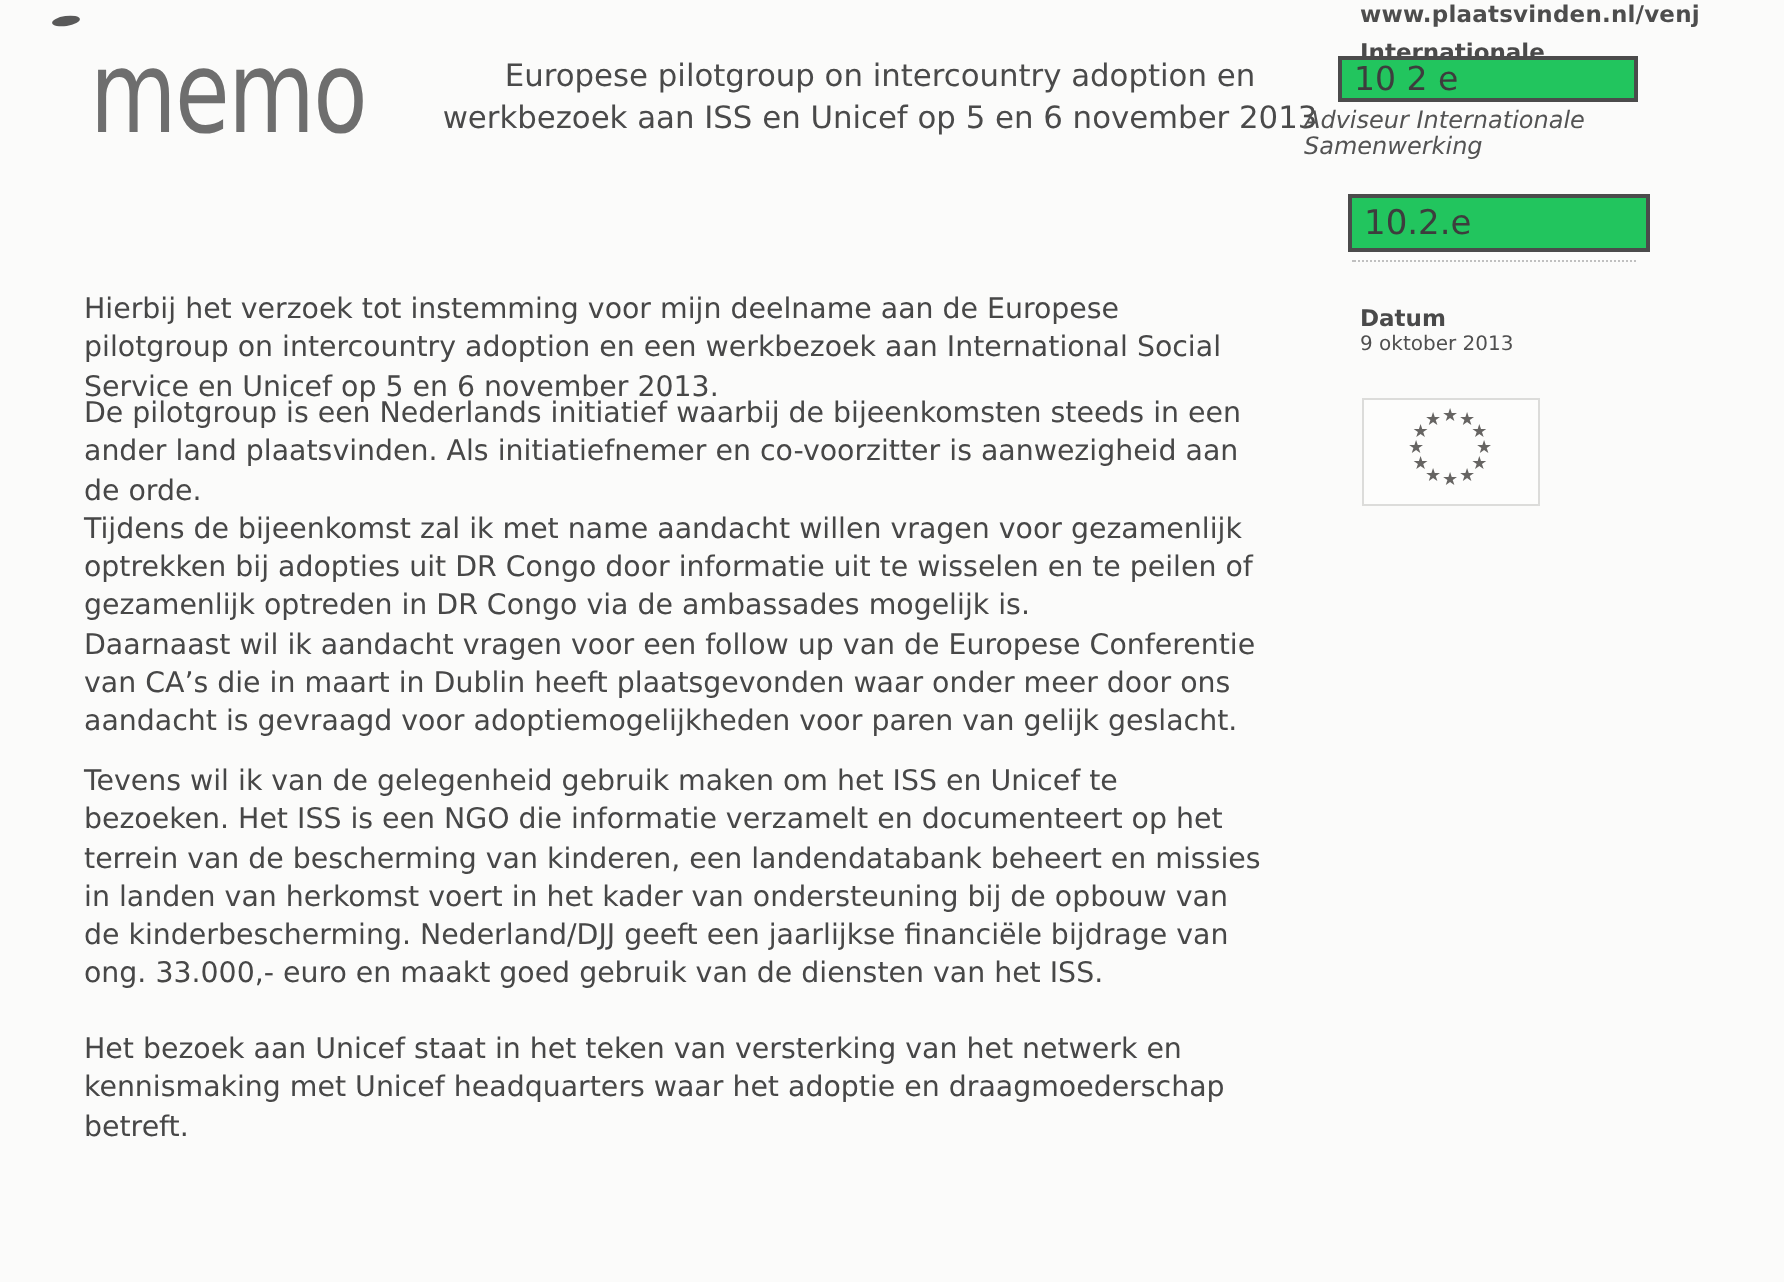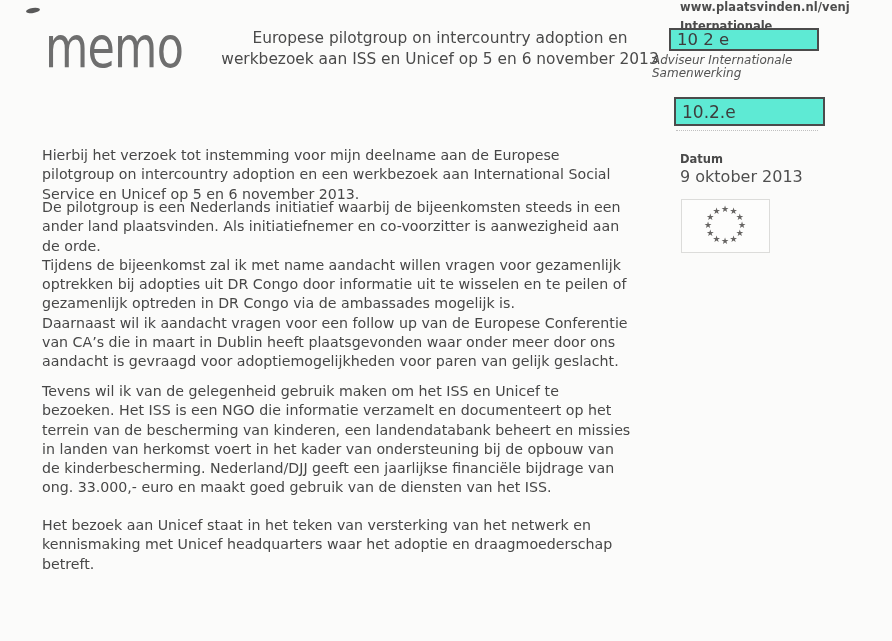--- a/index.html
+++ b/index.html
@@ -51,33 +51,33 @@
     letter-spacing: 0.1px;
   }
   .sb-label {
     left: 680px;
     font-size: 11.5px; font-weight: bold; color: #4a4a4a;
   }
   .sb-contact-label { top: 19px; }
   .sb-date-label { top: 152px; }
   .sb-value {
     left: 680px;
-    font-size: 16px; color: #4f4f4f;
+    font-size: 10px; color: #4f4f4f;
   }
   .sb-date-value { top: 167px; }
   .sb-role {
     left: 652px;
     font-size: 12px; font-style: italic; color: #535353;
   }
   .sb-role-1 { top: 53px; }
   .sb-role-2 { top: 66px; }
 
   .redaction-box {
     border: 2px solid #4b4b4b;
-    background: #5eead4;
+    background: #22c55e;
     color: #3d3d3d;
     box-sizing: border-box;
     display: flex; align-items: center;
     padding-left: 6px;
     white-space: nowrap;
   }
   .redaction-box-1 {
     left: 669px; top: 28px; width: 150px; height: 23px;
     font-size: 16.5px;
   }

